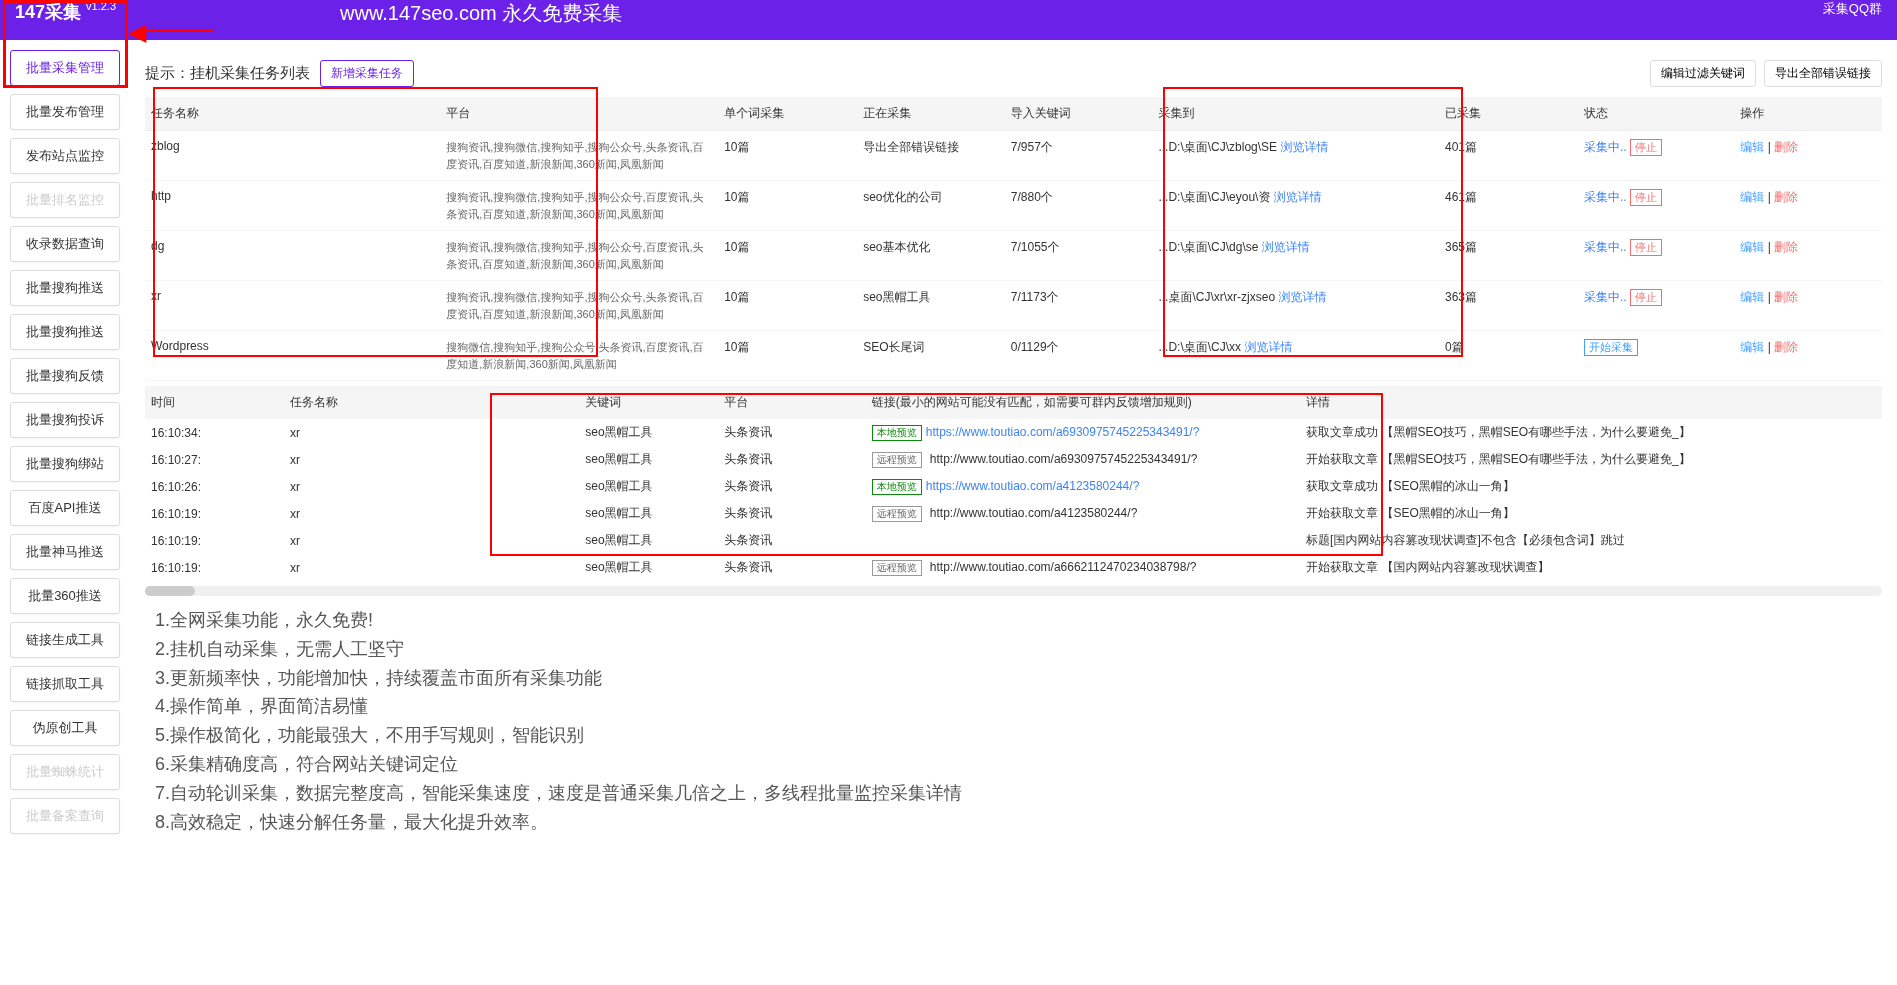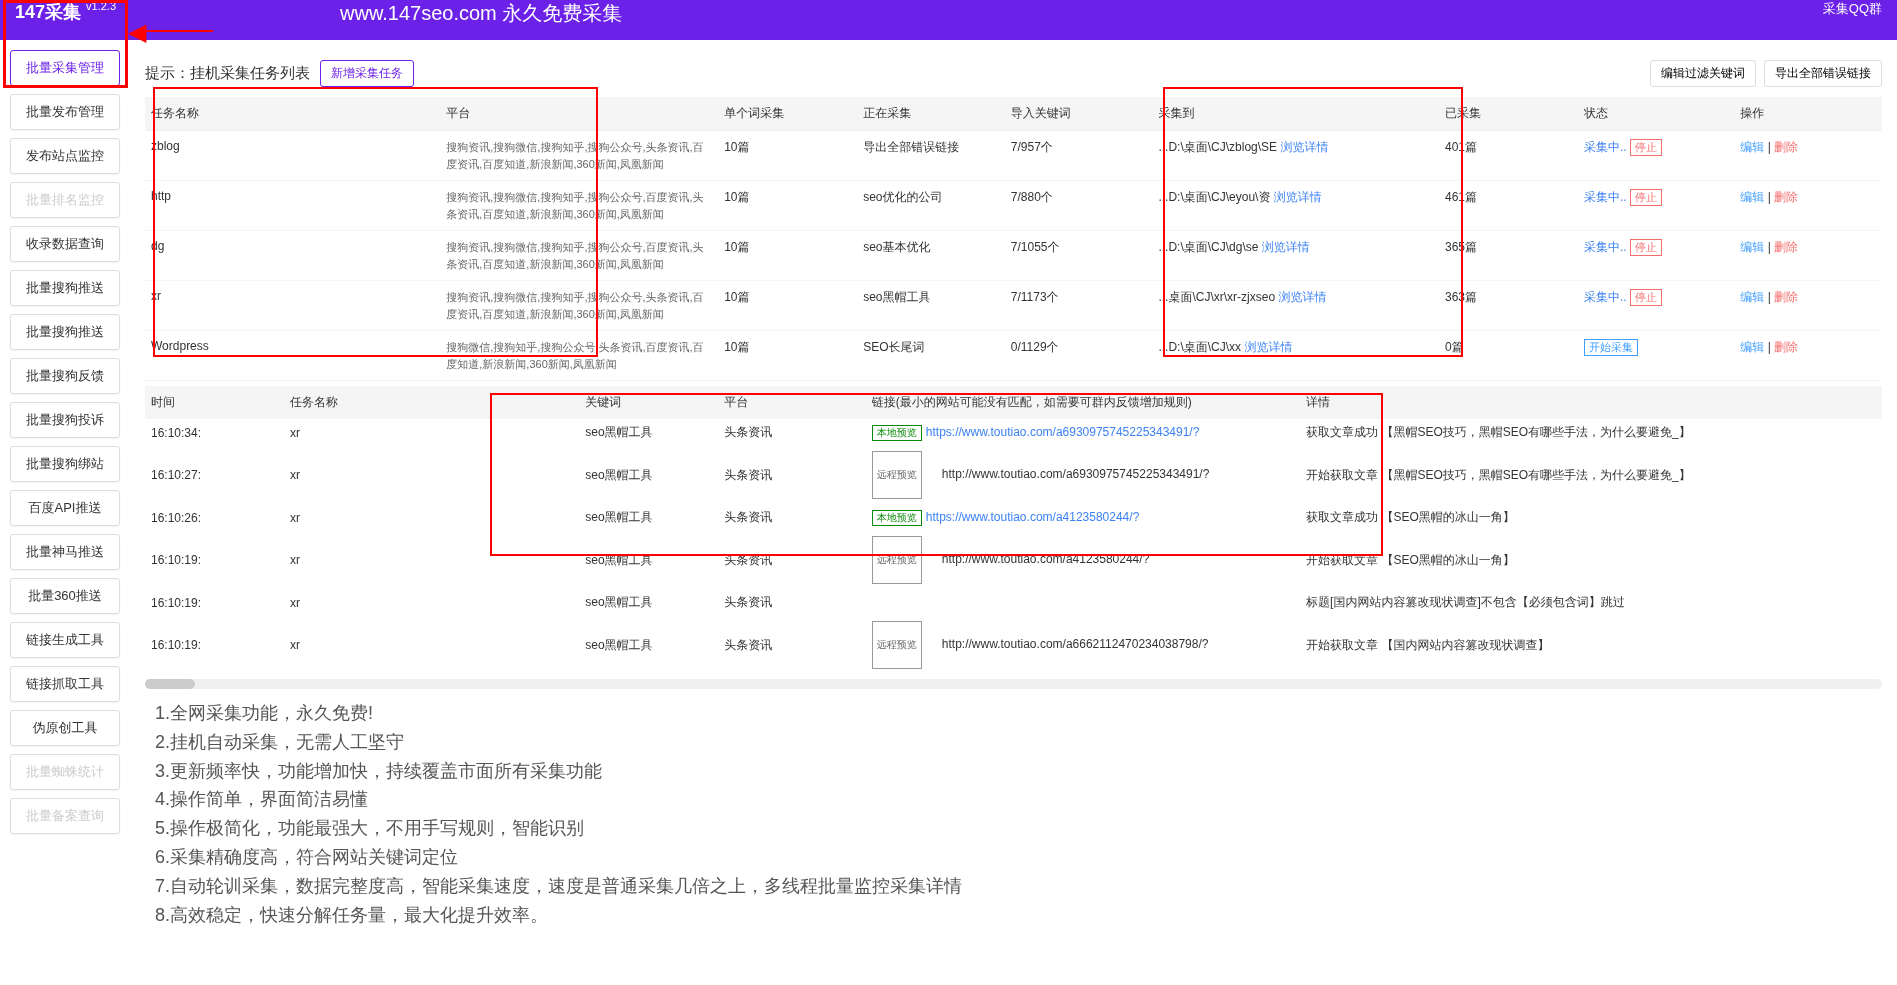--- a/index.html
+++ b/index.html
@@ -27,21 +27,21 @@
 .table th { background: #f5f5f5; padding: 8px 6px; text-align: left; font-weight: normal; font-size: 12px; border-bottom: 1px solid #eee; }
 .table td { padding: 8px 6px; border-bottom: 1px solid #f5f5f5; vertical-align: top; font-size: 12px; }
 .table .platform-col { color: #666; font-size: 11px; line-height: 1.5; }
 
 .link-green { color: #3b82f6; cursor: pointer; }
 .link-blue { color: #409eff; cursor: pointer; }
 .link-red { color: #f56c6c; cursor: pointer; }
 .tag-stop { border: 1px solid #f56c6c; color: #f56c6c; padding: 0 4px; font-size: 11px; display: inline-block; }
 .tag-start { border: 1px solid #409eff; color: #409eff; padding: 0 4px; font-size: 11px; display: inline-block; }
 .tag-local { border: 1px solid #0a8a0a; color: #0a8a0a; padding: 0 4px; font-size: 10px; display: inline-block; margin-right: 4px; }
-.tag-remote { border: 1px solid #999; color: #666; padding: 16px 4px; font-size: 10px; display: inline-block; margin-right: 20px; }
+.tag-remote { border: 1px solid #999; color: #666; padding: 0 4px; font-size: 10px; display: inline-block; margin-right: 8px; }
 
 .log-table { width: 100%; border-collapse: collapse; table-layout: fixed; margin-top: 5px; }
 .log-table th { background: #f5f5f5; padding: 8px 6px; text-align: left; font-weight: normal; font-size: 12px; }
 .log-table td { padding: 5px 6px; font-size: 12px; white-space: nowrap; overflow: hidden; text-overflow: ellipsis; }
 .scrollbar { height: 10px; background: #f0f0f0; border-radius: 5px; margin-top: 5px; position: relative; }
 .scrollbar-thumb { position: absolute; left: 0; width: 50px; height: 100%; background: #ccc; border-radius: 5px; }
 
 .features { padding: 10px; font-size: 18px; line-height: 1.6; color: #555; }
 
 .red-box-1 { position: absolute; left: 3px; top: 0px; width: 125px; height: 88px; border: 3px solid #ff0000; pointer-events: none; z-index: 100; }

